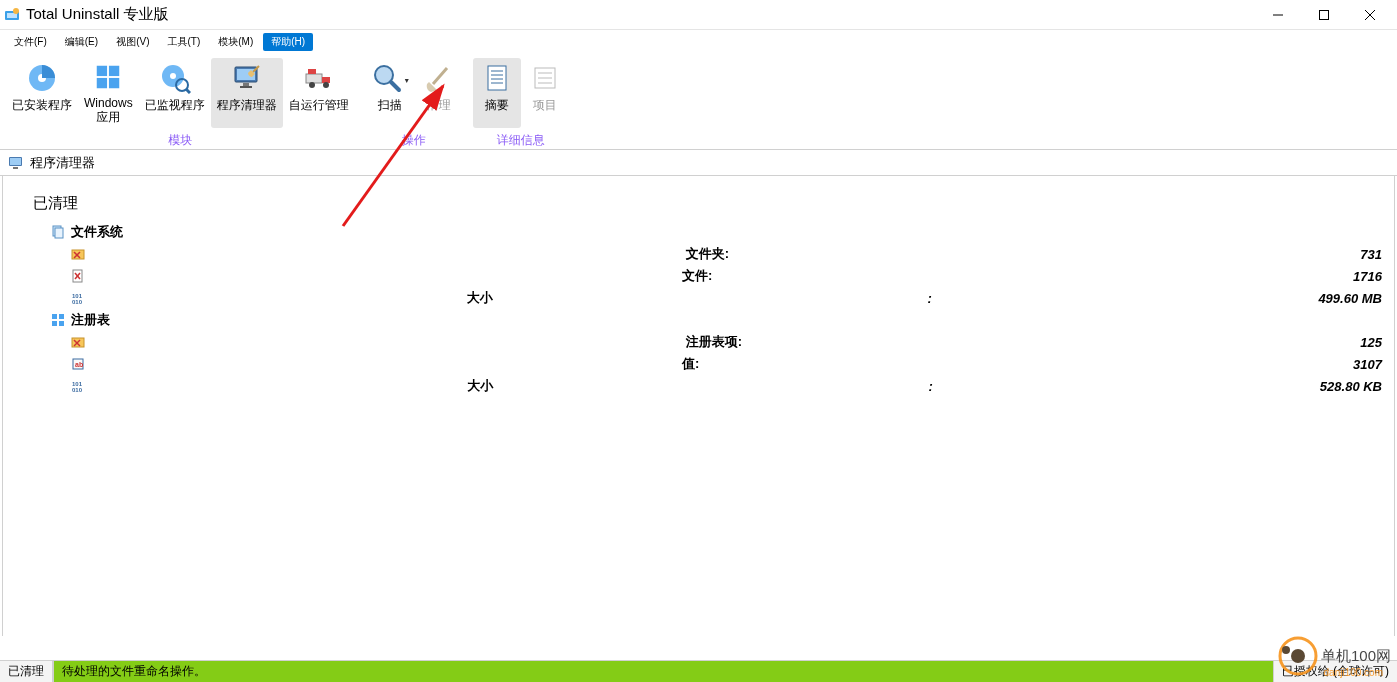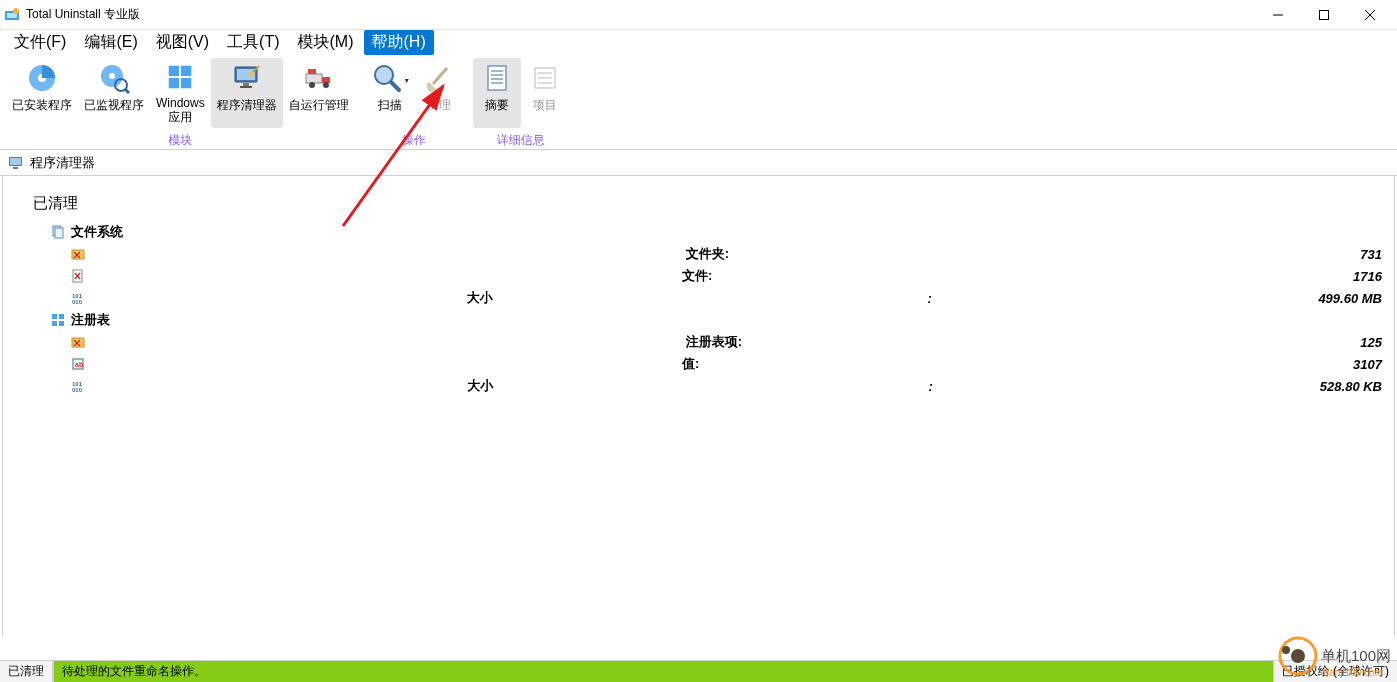--- a/index.html
+++ b/index.html
@@ -1,24 +1,24 @@
 <!DOCTYPE html>
 <html><head>
 <meta charset="utf-8">
 <style>
 * { margin:0; padding:0; box-sizing:border-box; font-family:"Microsoft YaHei","Segoe UI",sans-serif; }
 body { background:#fff; width:1397px; height:682px; overflow:hidden; position:relative; font-size:12px; color:#000; }
 .titlebar { height:30px; display:flex; align-items:center; padding:0 4px; border-bottom:1px solid #e5e5e5; }
 .titlebar .app-icon { width:16px; height:16px; margin-right:6px; }
-.titlebar .title { flex:0 0 auto; font-size:12px; }
+.titlebar .title { flex:0 0 auto; font-size:15px; }
 .titlebar .spacer { flex:1; }
 .winbtn { width:46px; height:30px; display:flex; align-items:center; justify-content:center; }
 .winbtn svg { width:10px; height:10px; }
 .menubar { height:24px; display:flex; align-items:center; padding:0 6px; gap:2px; }
-.menuitem { padding:2px 8px; font-size:16px; border-radius:2px; }
+.menuitem { padding:2px 8px; font-size:10px; border-radius:2px; }
 .menuitem.active { background:#0078d4; color:#fff; }
 .toolbar { display:flex; align-items:flex-start; padding:4px 6px 0 6px; border-bottom:1px solid #d0d0d0; height:96px; }
 .tbbtn { display:flex; flex-direction:column; align-items:center; justify-content:flex-start; padding:4px 6px; min-width:48px; height:70px; border-radius:3px; text-align:center; }
 .tbbtn.active { background:#e5e5e5; }
 .tbbtn .icon { width:32px; height:32px; margin-bottom:4px; }
 .tbbtn .lbl { font-size:12px; line-height:14px; }
 .tbbtn.disabled .lbl { color:#9a9a9a; }
 .tbbtn .drop { font-size:8px; color:#333; margin-left:2px; }
 .tbgrp { position:relative; display:flex; flex-direction:column; align-items:center; }
 .tbgrp-row { display:flex; }
@@ -90,35 +90,35 @@
       <div class="tbbtn">
         <svg class="icon" viewBox="0 0 32 32">
             <circle cx="16" cy="16" r="13" fill="#6fb8f5"></circle>
             <circle cx="16" cy="16" r="4" fill="#fff"></circle>
             <path d="M16 3 A13 13 0 0 1 29 16 L16 16 Z" fill="#3a8dd6"></path>
           </svg>
         <div class="lbl">已安装程序</div>
       </div>
       <div class="tbbtn">
         <svg class="icon" viewBox="0 0 32 32">
+            <rect x="4" y="4" width="11" height="11" fill="#4aa3ef"></rect>
+            <rect x="17" y="4" width="11" height="11" fill="#4aa3ef"></rect>
+            <rect x="4" y="17" width="11" height="11" fill="#4aa3ef"></rect>
+            <rect x="17" y="17" width="11" height="11" fill="#4aa3ef"></rect>
+          </svg>
+        <div class="lbl"><span>Windows</span><br><span>应用</span></div>
+      </div>
+      <div class="tbbtn">
+        <svg class="icon" viewBox="0 0 32 32">
             <circle cx="14" cy="14" r="11" fill="#6fb8f5"></circle>
             <circle cx="14" cy="14" r="3" fill="#fff"></circle>
             <circle cx="23" cy="23" r="6" fill="none" stroke="#2b6aa3" stroke-width="2"></circle>
             <line x1="27" y1="27" x2="31" y2="31" stroke="#2b6aa3" stroke-width="3"></line>
           </svg>
         <div class="lbl">已监视程序</div>
-      </div>
-      <div class="tbbtn">
-        <svg class="icon" viewBox="0 0 32 32">
-            <rect x="4" y="4" width="11" height="11" fill="#4aa3ef"></rect>
-            <rect x="17" y="4" width="11" height="11" fill="#4aa3ef"></rect>
-            <rect x="4" y="17" width="11" height="11" fill="#4aa3ef"></rect>
-            <rect x="17" y="17" width="11" height="11" fill="#4aa3ef"></rect>
-          </svg>
-        <div class="lbl"><span>Windows</span><br><span>应用</span></div>
       </div>
       <div class="tbbtn active">
         <svg class="icon" viewBox="0 0 32 32">
             <rect x="4" y="5" width="22" height="15" rx="1" fill="#4a7ab0" stroke="#2b4d73"></rect>
             <rect x="6" y="7" width="18" height="11" fill="#9ecdf5"></rect>
             <rect x="12" y="21" width="6" height="3" fill="#777"></rect>
             <rect x="9" y="24" width="12" height="2" fill="#555"></rect>
             <line x1="22" y1="10" x2="28" y2="4" stroke="#c59a4a" stroke-width="2"></line>
             <path d="M20 8 l4 4 l-3 3 c-2 0 -4 -2 -4 -4 z" fill="#e8c070"></path>
           </svg>

